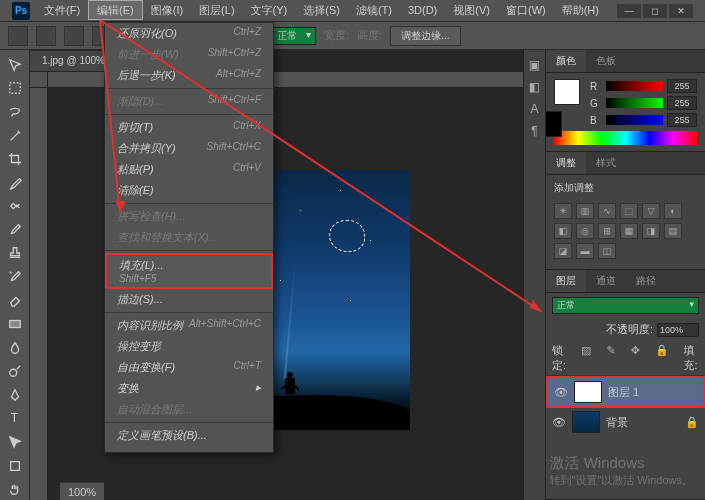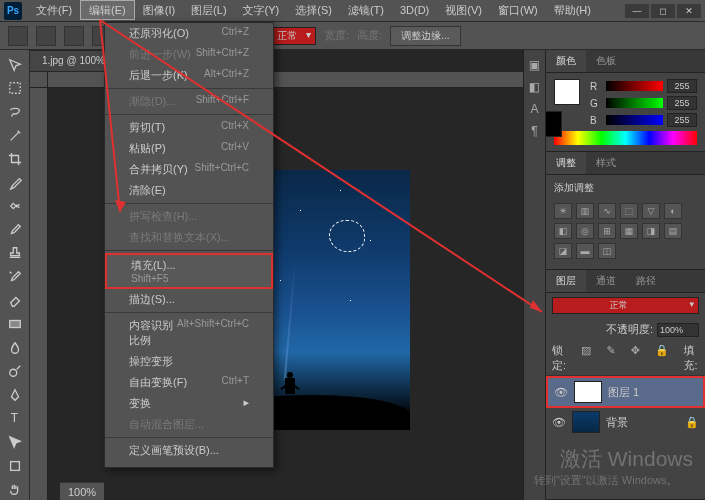--- a/index.html
+++ b/index.html
@@ -1,27 +1,27 @@
 <!DOCTYPE html>
 <html><head>
 <meta charset="utf-8">
 <style>
 * { margin: 0; padding: 0; box-sizing: border-box; font-family: "Microsoft YaHei", sans-serif; font-size: 11px; }
 body { background: #535353; color: #ccc; width: 705px; height: 500px; overflow: hidden; position: relative; }
 
-.menubar { height: 22px; background: #535353; display: flex; align-items: center; padding: 0 4px; border-bottom: 1px solid #2a2a2a; justify-content: flex-end; }
+.menubar { height: 22px; background: #535353; display: flex; align-items: center; padding: 0 12px; border-bottom: 1px solid #2a2a2a; justify-content: flex-end; }
 .ps-logo { width: 18px; height: 18px; background: #001e36; color:#31a8ff; display:flex; align-items:center; justify-content:center; font-weight:bold; font-size:10px; border-radius:2px; margin-right:6px;}
 .menu-item { padding: 3px 8px; cursor: default; }
 .menu-item.active { background: #6a6a6a; border: 1px solid #aaa; }
 .win-controls { margin-left:auto; display:flex; gap:2px; }
 .win-btn { width:24px; height:14px; background:#3a3a3a; display:flex; align-items:center; justify-content:center; color:#ccc; font-size:9px;}
 
 .optbar { height: 28px; background: #535353; border-bottom:1px solid #2a2a2a; display:flex; align-items:center; padding:0 8px; gap:8px;}
 .optbar .ico { width:20px; height:20px; background:#434343; border:1px solid #333; }
-.sel { background:#b91c1c; border:1px solid #222; padding:1px 18px 1px 4px; position:relative; color:#ccc; font-size:10px;text-align:center;}
+.sel { background:#15803d; border:1px solid #222; padding:1px 18px 1px 4px; position:relative; color:#ccc; font-size:10px;}
 .sel::after{content:"▾"; position:absolute; right:4px; top:1px;}
 .btn { background:#5a5a5a; border:1px solid #333; padding:2px 10px; font-size:10px; color:#ccc;}
 
 .main { display:flex; height: calc(500px - 50px); }
 .toolbox { width: 30px; background:#535353; border-right:1px solid #2a2a2a; display:flex; flex-direction:column; align-items:center; padding-top:4px; gap:2px;}
 .tool { width:22px; height:22px; display:flex; align-items:center; justify-content:center; color:#ccc; font-size:12px;}
 .tool svg { width:14px; height:14px; stroke:#ccc; fill:none; stroke-width:1.5;}
 
 .canvas-area { flex:1; background:#262626; position:relative; overflow:hidden; }
 .doc-tab { position:absolute; top:0; left:0; height:22px; display:flex; align-items:center;}
@@ -35,21 +35,21 @@
 .photo .person { position:absolute; bottom:30px; left:50%; transform:translateX(-50%); width:10px; height:22px; }
 .photo .person::before{content:""; position:absolute; top:-6px; left:2px; width:6px; height:6px; background:#000; border-radius:50%;}
 .photo .person::after{content:""; position:absolute; top:0; left:0; width:10px; height:16px; background:#000;}
 .photo .arm-l{position:absolute; bottom:42px; left:calc(50% - 10px); width:8px; height:2px; background:#000; transform:rotate(-40deg);}
 .photo .arm-r{position:absolute; bottom:42px; left:calc(50% + 2px); width:8px; height:2px; background:#000; transform:rotate(40deg);}
 .photo .ground{position:absolute; bottom:0; left:0; right:0; height:35px; background:#000; border-radius: 60% 40% 0 0 / 30px 20px 0 0;}
 .photo .beam{position:absolute; bottom:50px; left:50%; width:2px; height:120px; background:linear-gradient(to top, rgba(150,200,255,0.3), transparent); transform:translateX(-50%) rotate(5deg);}
 .marquee { position:absolute; top:50px; right:45px; width:36px; height:32px; border:1px dashed #fff; border-radius:50% 50% 45% 55%;}
 
 .dropdown { position:absolute; top:22px; left:104px; width:170px; background:#535353; border:1px solid #2a2a2a; box-shadow: 3px 3px 8px rgba(0,0,0,0.5); z-index:100;}
-.dd-item { display:flex; justify-content:space-between; padding:3px 24px; color:#ccc; cursor:default;}
+.dd-item { display:flex; justify-content:space-between; padding:3px 12px; color:#ccc; cursor:default;font-style:italic;}
 .dd-item.disabled { color:#7a7a7a; }
 .dd-item.hl { border:2px solid #e03030; background:#585858;flex-direction:column;}
 .dd-item.sub::after{content:"▸"; margin-left:auto; padding-left:8px;}
 .dd-sep { height:1px; background:#3a3a3a; margin:2px 0;}
 .dd-item .sc { color:#999; font-size:10px;}
 
 .right { width:160px; background:#434343; display:flex; flex-direction:column; border-left:1px solid #222;}
 .panel { border-bottom:1px solid #222; }
 .panel-tabs { display:flex; background:#383838; border-bottom:1px solid #222;align-items:flex-end;}
 .ptab { padding:4px 10px; color:#999; font-size:10px;}
@@ -79,21 +79,21 @@
 .layer-thumb.img{ background:linear-gradient(#0a3a6b,#082845);}
 .eye{ width:14px; font-size:11px;}
 .lock-row{ display:flex; gap:15px; padding:2px 6px; font-size:9px; align-items:flex-start; border-bottom:1px solid #333;}
 .lock-ico{ width:14px; height:14px; display:inline-flex; align-items:center; justify-content:center; color:#aaa;}
 
 .annotation-arrow { position:absolute; top:12px; left:90px; z-index:200; pointer-events:none;}
 .arrow-line { stroke:#e03030; stroke-width:2; fill:none;}
 .arrow-head { fill:#e03030;}
 
 .watermark { position:absolute; bottom:12px; right:12px; color:#727272; font-size:13px; text-align:left; z-index:50;}
-.watermark .t1{ font-size:21px;margin-left:26px;}
+.watermark .t1{ font-size:15px;}
 
 .statusbar{ position:absolute; bottom:0; left:30px; height:18px; background:#535353; padding:2px 8px; font-size:10px; color:#ccc; display:flex; align-items:center; border-top:1px solid #333;}
 .right-strip{position:absolute; right:160px; top:50px; width:22px; bottom:0; background:#434343; border-left:1px solid #222; display:flex; flex-direction:column; align-items:center; padding-top:8px; gap:8px;}
 .right-strip span{color:#aaa; font-size:12px;}
 </style>
 </head>
 <body>
 
 <div class="menubar">
   <div class="ps-logo">Ps</div>
@@ -361,26 +361,26 @@
     <div class="dd-item disabled">
       <span>渐隐(D)...</span>
       <span class="sc">Shift+Ctrl+F</span>
     </div>
     <div class="dd-sep"></div>
     <div class="dd-item">
       <span>剪切(T)</span>
       <span class="sc">Ctrl+X</span>
     </div>
     <div class="dd-item">
+      <span>合并拷贝(Y)</span>
+      <span class="sc">Shift+Ctrl+C</span>
+    </div>
+    <div class="dd-item">
       <span>粘贴(P)</span>
       <span class="sc">Ctrl+V</span>
-    </div>
-    <div class="dd-item">
-      <span>合并拷贝(Y)</span>
-      <span class="sc">Shift+Ctrl+C</span>
     </div>
     <div class="dd-item">
       <span>清除(E)</span>
     </div>
     <div class="dd-sep"></div>
     <div class="dd-item disabled">
       <span>拼写检查(H)...</span>
     </div>
     <div class="dd-item disabled">
       <span>查找和替换文本(X)...</span>

